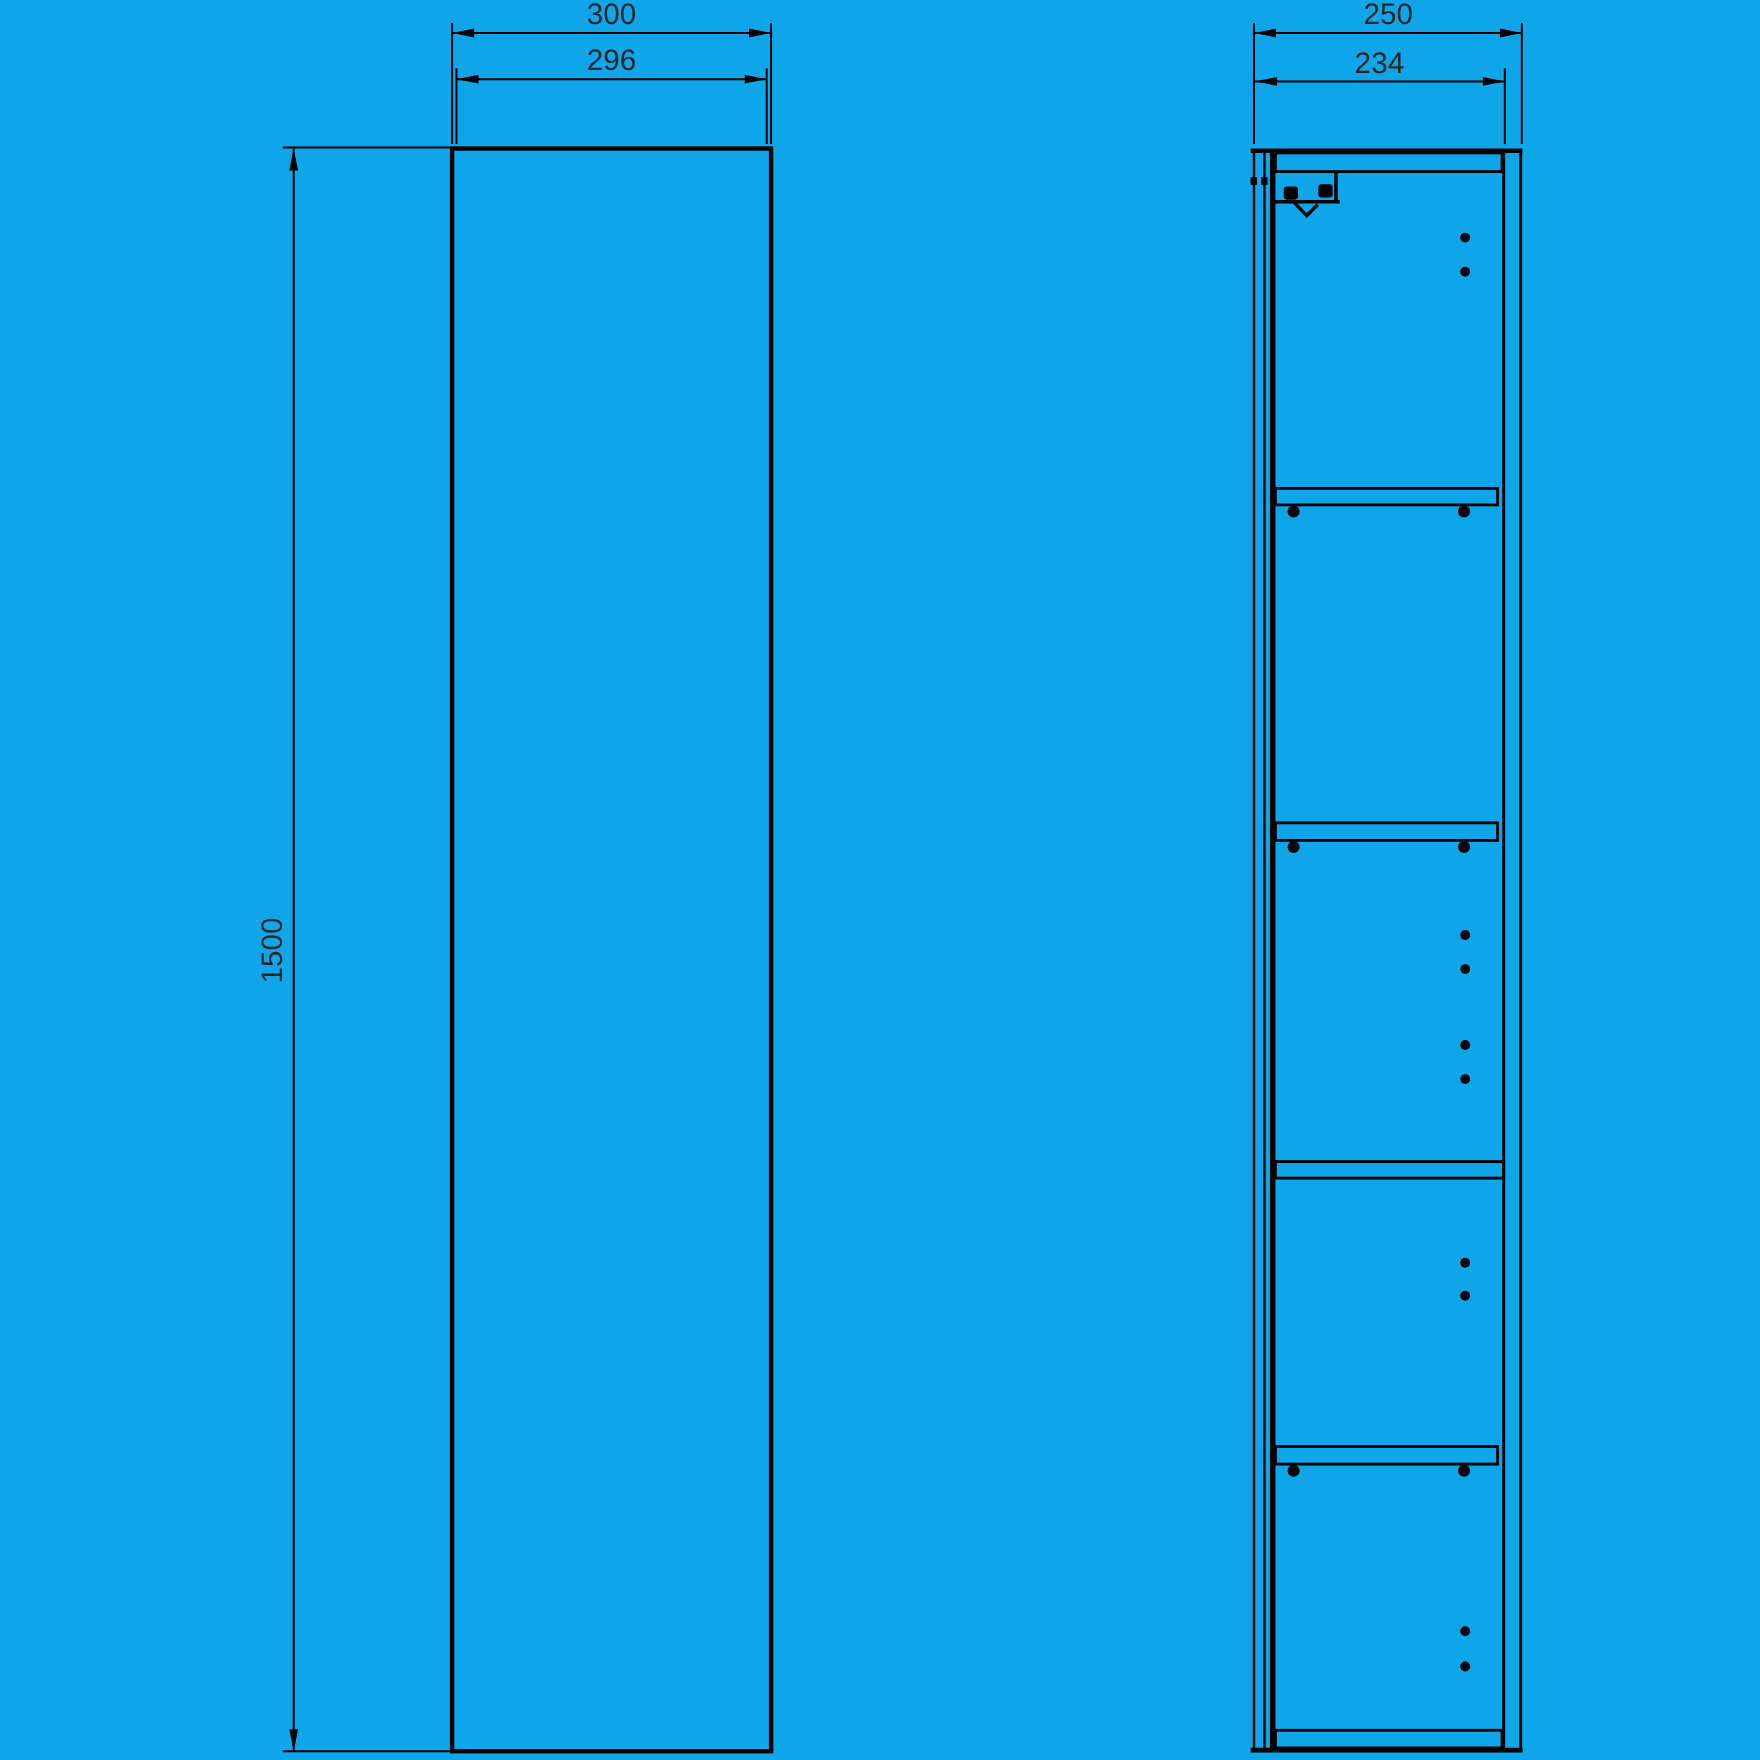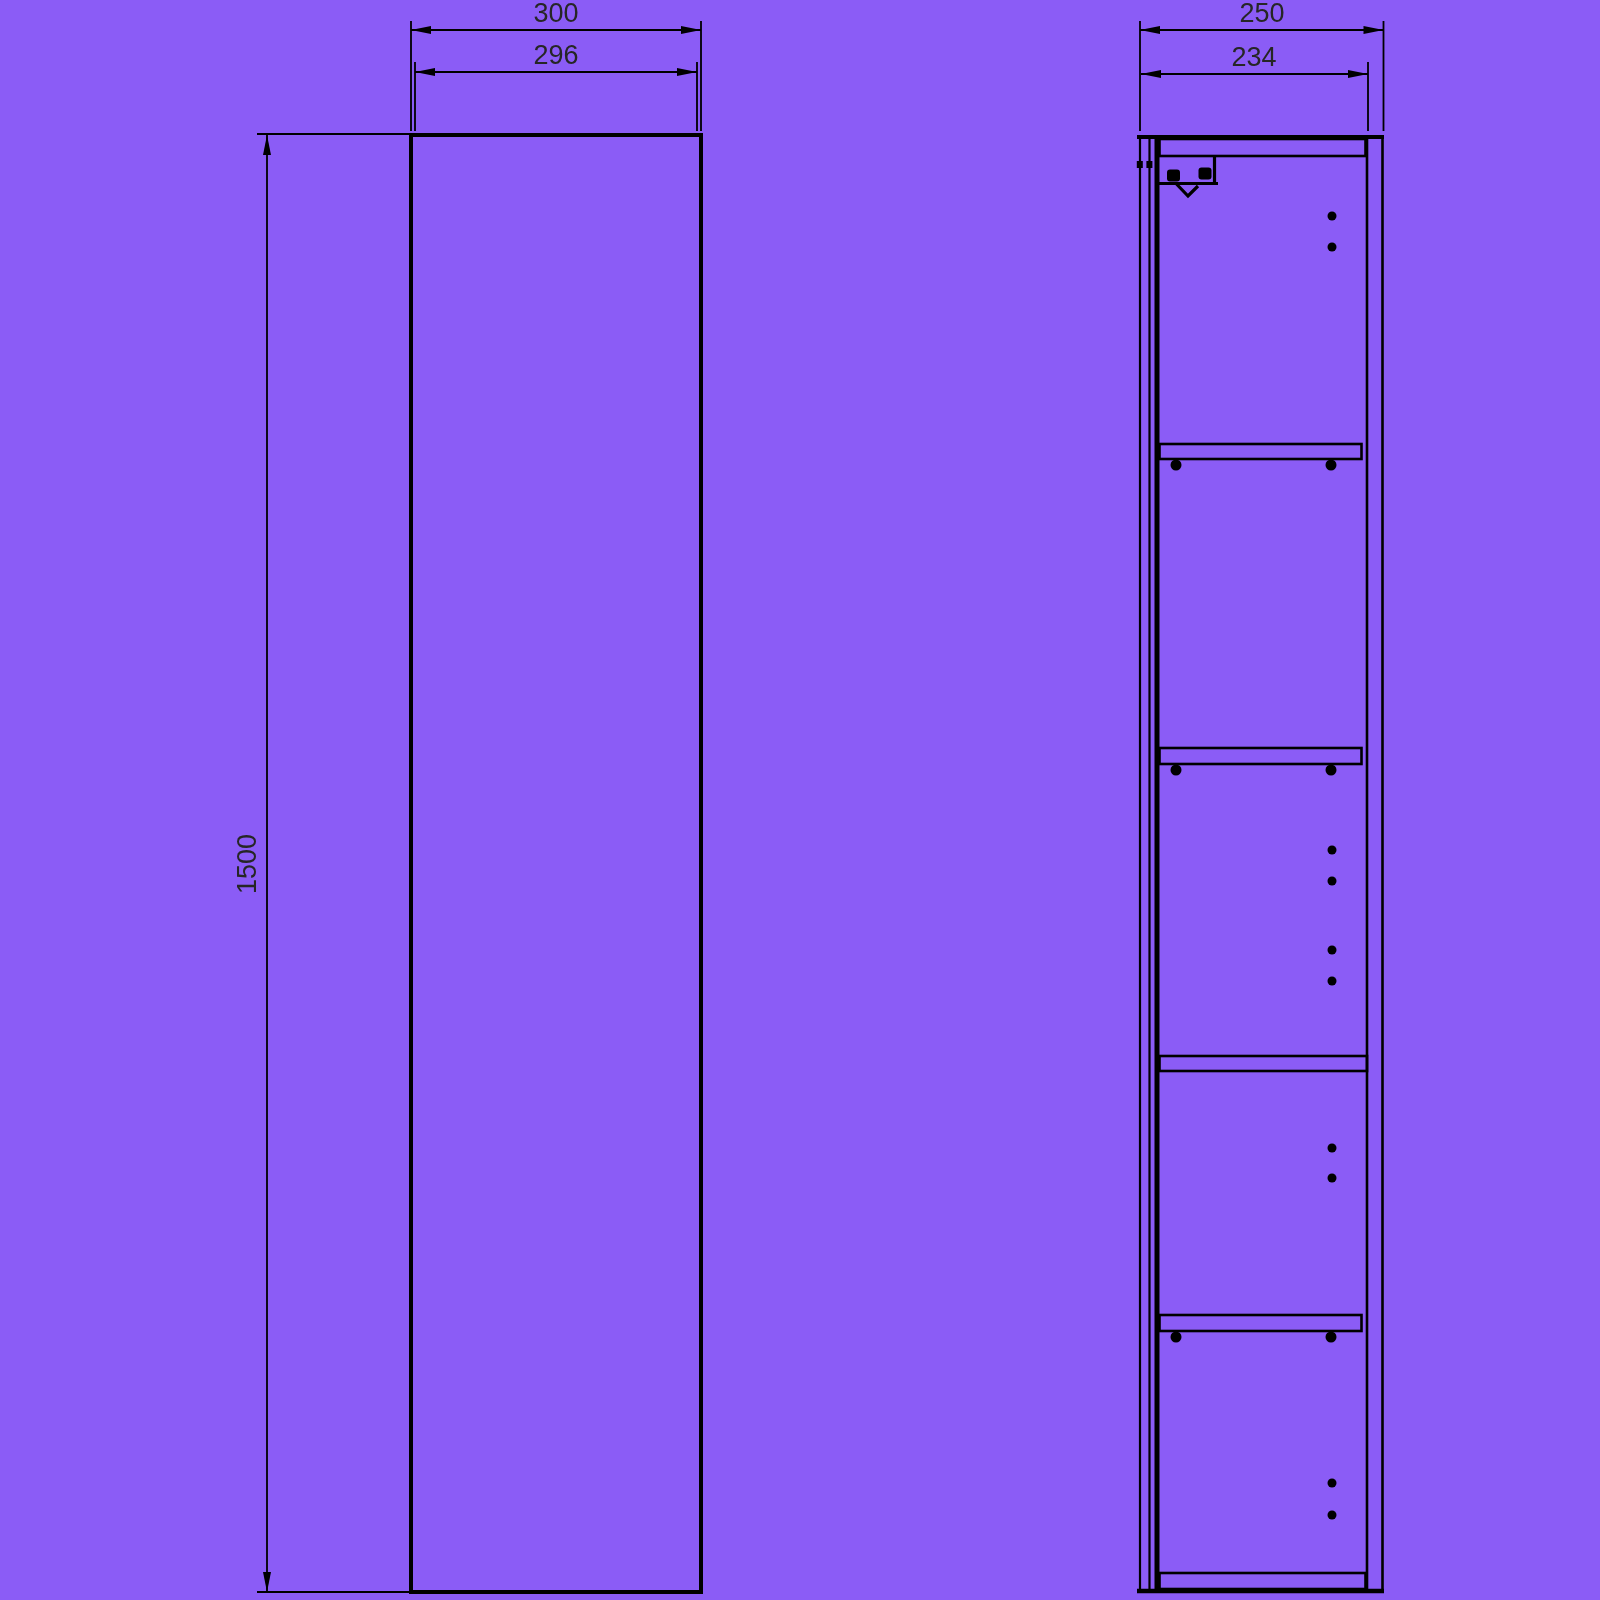--- a/index.html
+++ b/index.html
@@ -4,21 +4,21 @@
 <style>
   html, body {
     margin: 0;
     padding: 0;
     background: #ffffff;
   }
   .canvas {
     position: relative;
     width: 1600px;
     height: 1600px;
-    background: #8b5cf6;
+    background: #0ea5e9;
     overflow: hidden;
   }
   svg {
     display: block;
   }
   .thin  { stroke: #000000; stroke-width: 1.8; fill: none; }
   .med   { stroke: #000000; stroke-width: 2.6; fill: none; }
   .bold  { stroke: #000000; stroke-width: 4;   fill: none; }
   .dim-text {
     font-family: "Liberation Sans", "DejaVu Sans", sans-serif;

